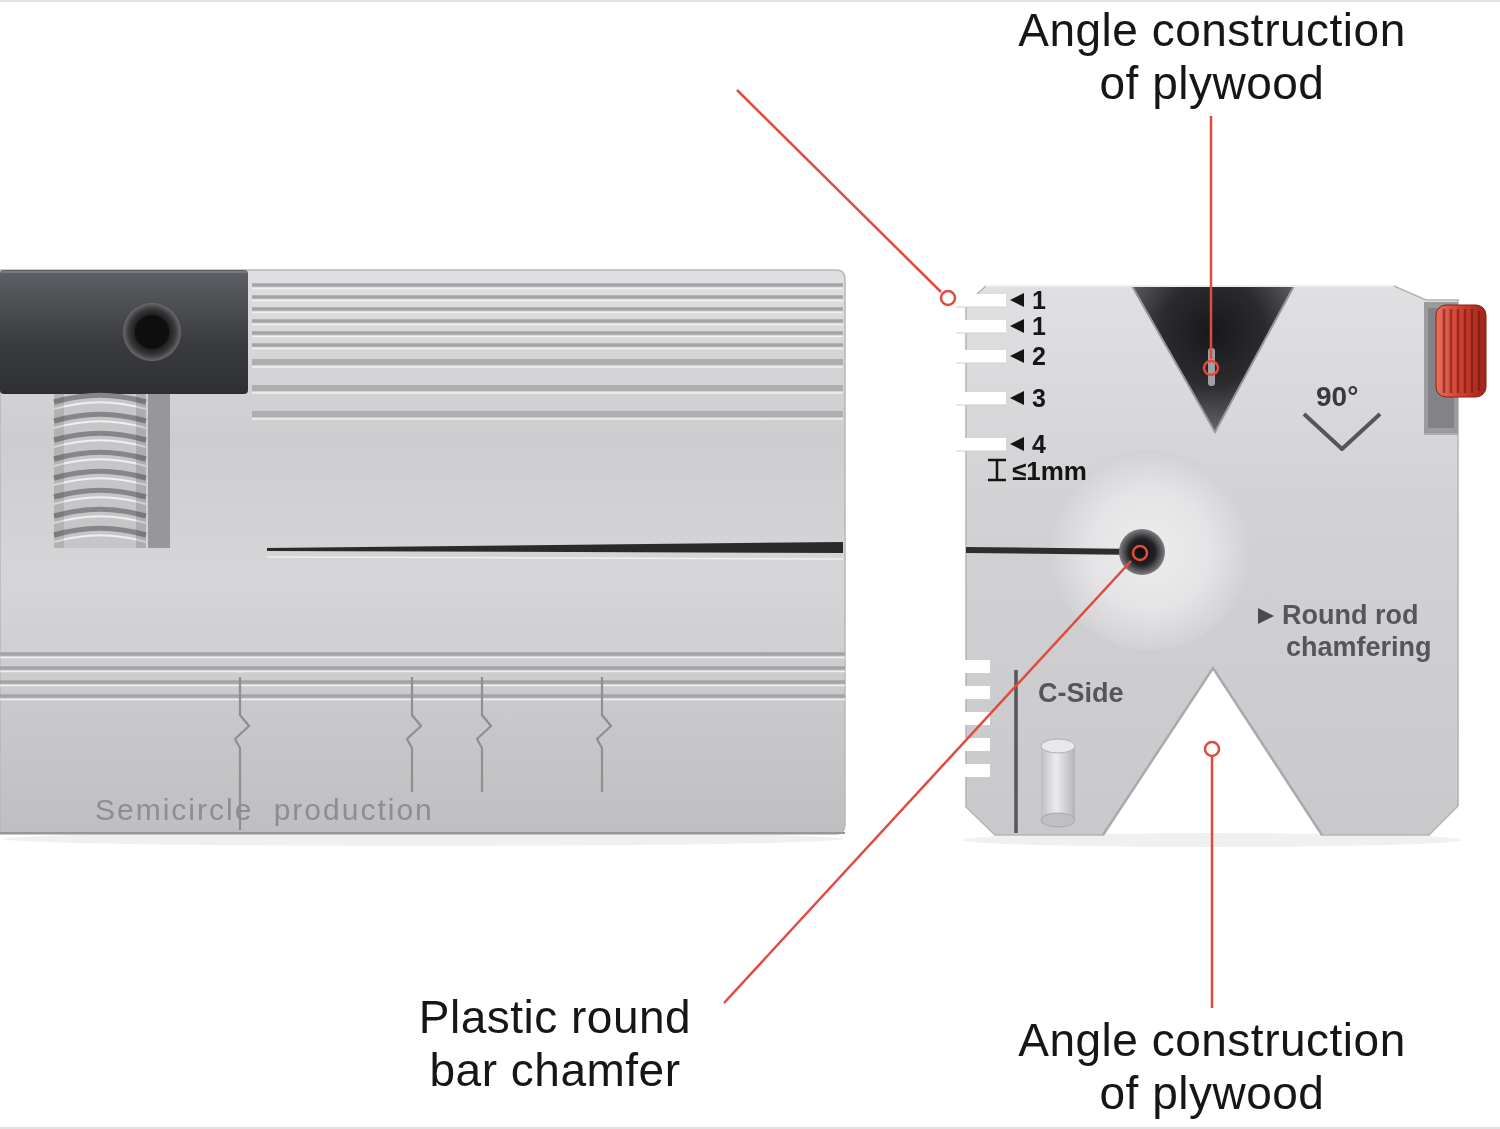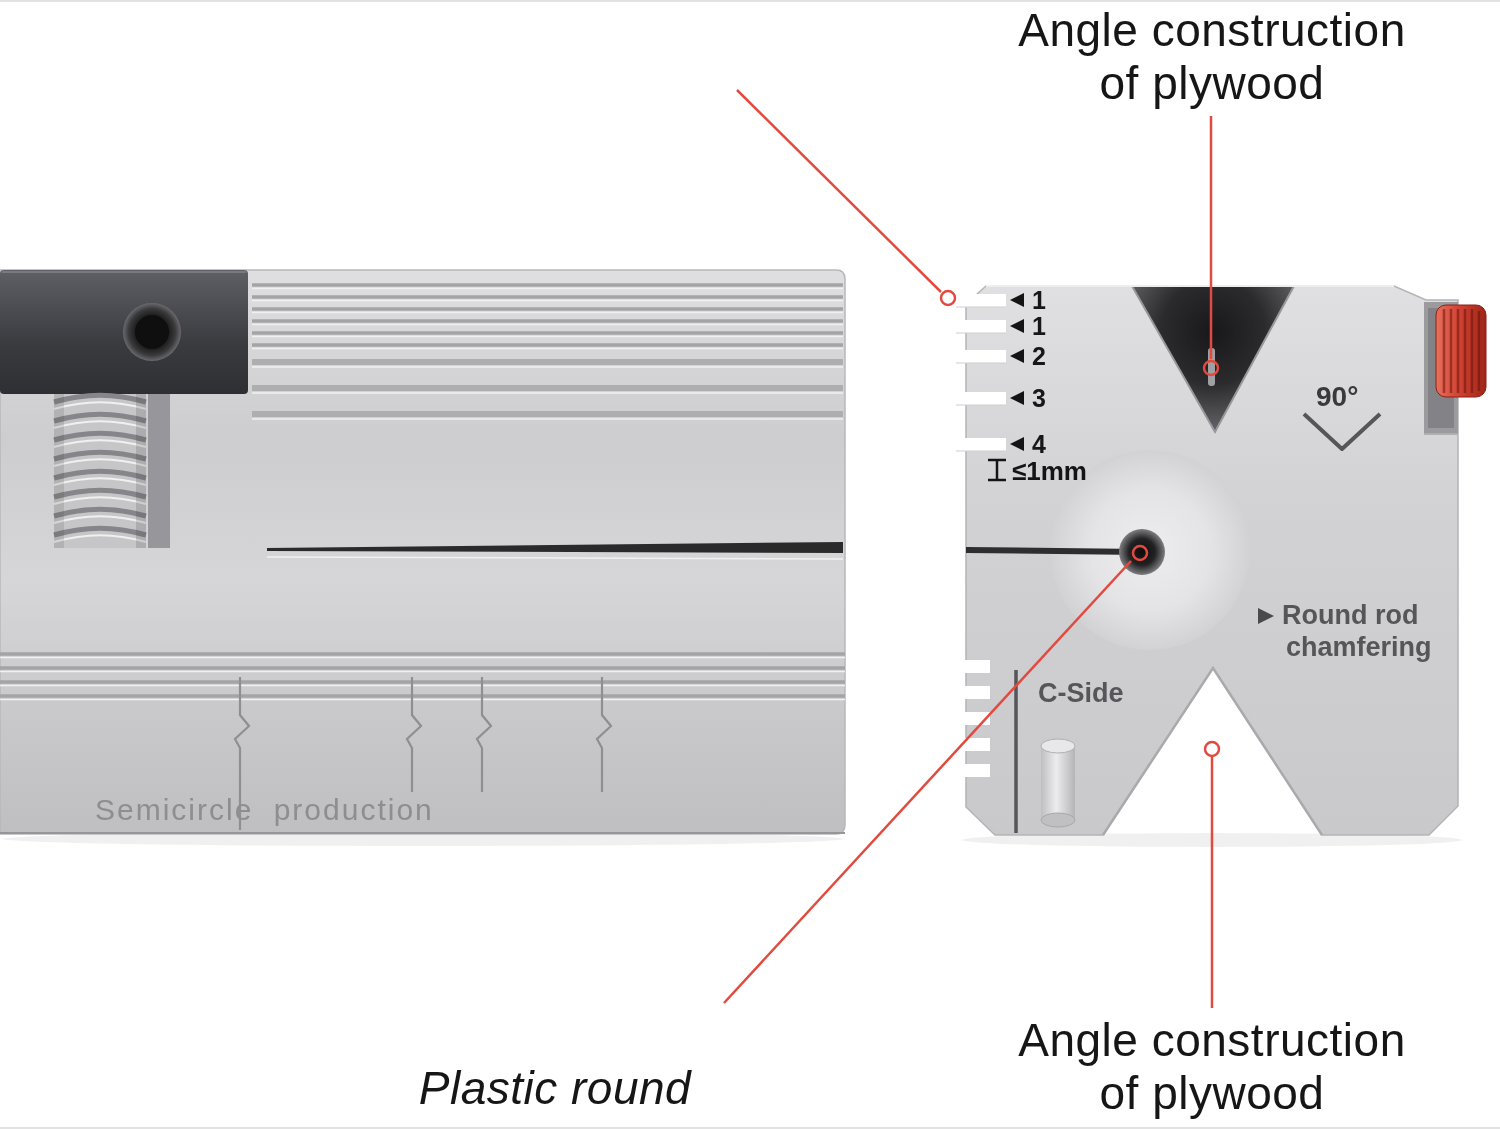--- a/index.html
+++ b/index.html
@@ -277,22 +277,23 @@
       <circle cx="1212" cy="747" r="7" fill="#ffffff" stroke="#e14b3f"></circle>
     </g>
   </svg>
 
 
   <div class="callout" style="left:962px;top:2px;width:500px;">
     <div>Angle construction</div>
     <div>of plywood</div>
   </div>
 
-  <div class="callout" style="left:330px;top:1060px;width:450px;font-style:italic;">
+  <div class="callout" style="left:330px;top:989px;width:450px;">
     <div>Plastic round</div>
+    <div>bar chamfer</div>
   </div>
 
   <div class="callout" style="left:962px;top:1012px;width:500px;">
     <div>Angle construction</div>
     <div>of plywood</div>
   </div>
 
 </div>
 
 </body></html>

